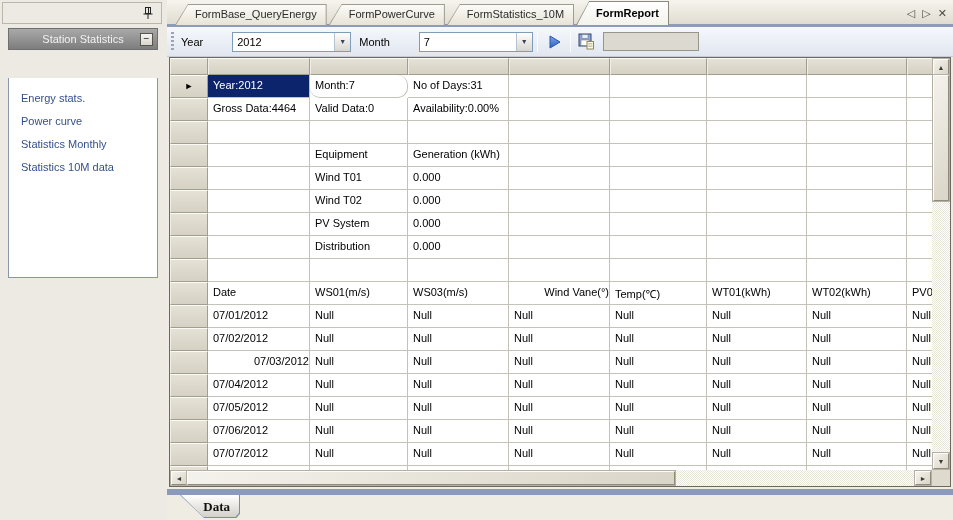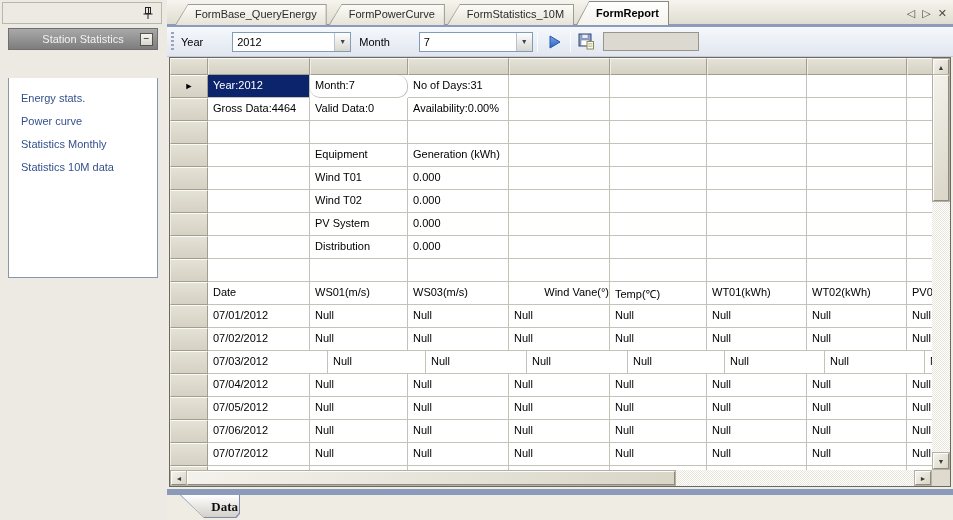--- a/index.html
+++ b/index.html
@@ -92,21 +92,21 @@
   .hscroll .sb-thumb { position:absolute; top:1px; left:17px; width:488px; height:14px; }
 
   
   .bottom-bar { position:absolute; left:0; top:489px; width:786px; height:6px; background:#8b99bb; }
   .bottom-tabs { position:absolute; left:0; top:495px; width:786px; height:25px; background:#efece4; }
   .data-tab { position:absolute; left:13px; top:0; width:60px; height:23px; cursor:pointer;
     clip-path:polygon(0 0,100% 0,100% 82%,94% 100%,40% 100%); background:#7c8aae; }
   .data-tab-fill { position:absolute; left:1px; right:1px; top:0; bottom:1px;
     clip-path:polygon(0 0,100% 0,100% 82%,94% 100%,38% 100%);
     background:linear-gradient(#ffffff,#d3d0c9); }
-  .data-tab-label { position:relative; display:block; text-align:right; padding:4px 2px 0 0;
+  .data-tab-label { position:relative; display:block; text-align:right; padding:4px 10px 0 0;
     font-family:"Liberation Serif",serif; font-weight:bold; font-size:13px; color:#111; }
 </style>
 </head>
 <body>
 
 <div class="app">
 
   <div class="sidebar">
     <div class="dock-titlebar">
       <span class="pin-btn">
@@ -340,21 +340,21 @@
             <div class="g-cell" style="width: 98px;">Null</div>
             <div class="g-cell" style="width: 101px;">Null</div>
             <div class="g-cell" style="width: 101px;">Null</div>
             <div class="g-cell" style="width: 97px;">Null</div>
             <div class="g-cell" style="width: 100px;">Null</div>
             <div class="g-cell" style="width: 100px;">Null</div>
             <div class="g-cell" style="width: 40px;">Null</div>
           </div>
           <div class="g-row">
             <div class="g-rowhead"></div>
-            <div class="g-cell" style="width: 120px;">07/03/2012</div>
+            <div class="g-cell" style="width: 102px; text-align: right;">07/03/2012</div>
             <div class="g-cell" style="width: 98px;">Null</div>
             <div class="g-cell" style="width: 101px;">Null</div>
             <div class="g-cell" style="width: 101px;">Null</div>
             <div class="g-cell" style="width: 97px;">Null</div>
             <div class="g-cell" style="width: 100px;">Null</div>
             <div class="g-cell" style="width: 100px;">Null</div>
             <div class="g-cell" style="width: 40px;">Null</div>
           </div>
           <div class="g-row">
             <div class="g-rowhead"></div>

